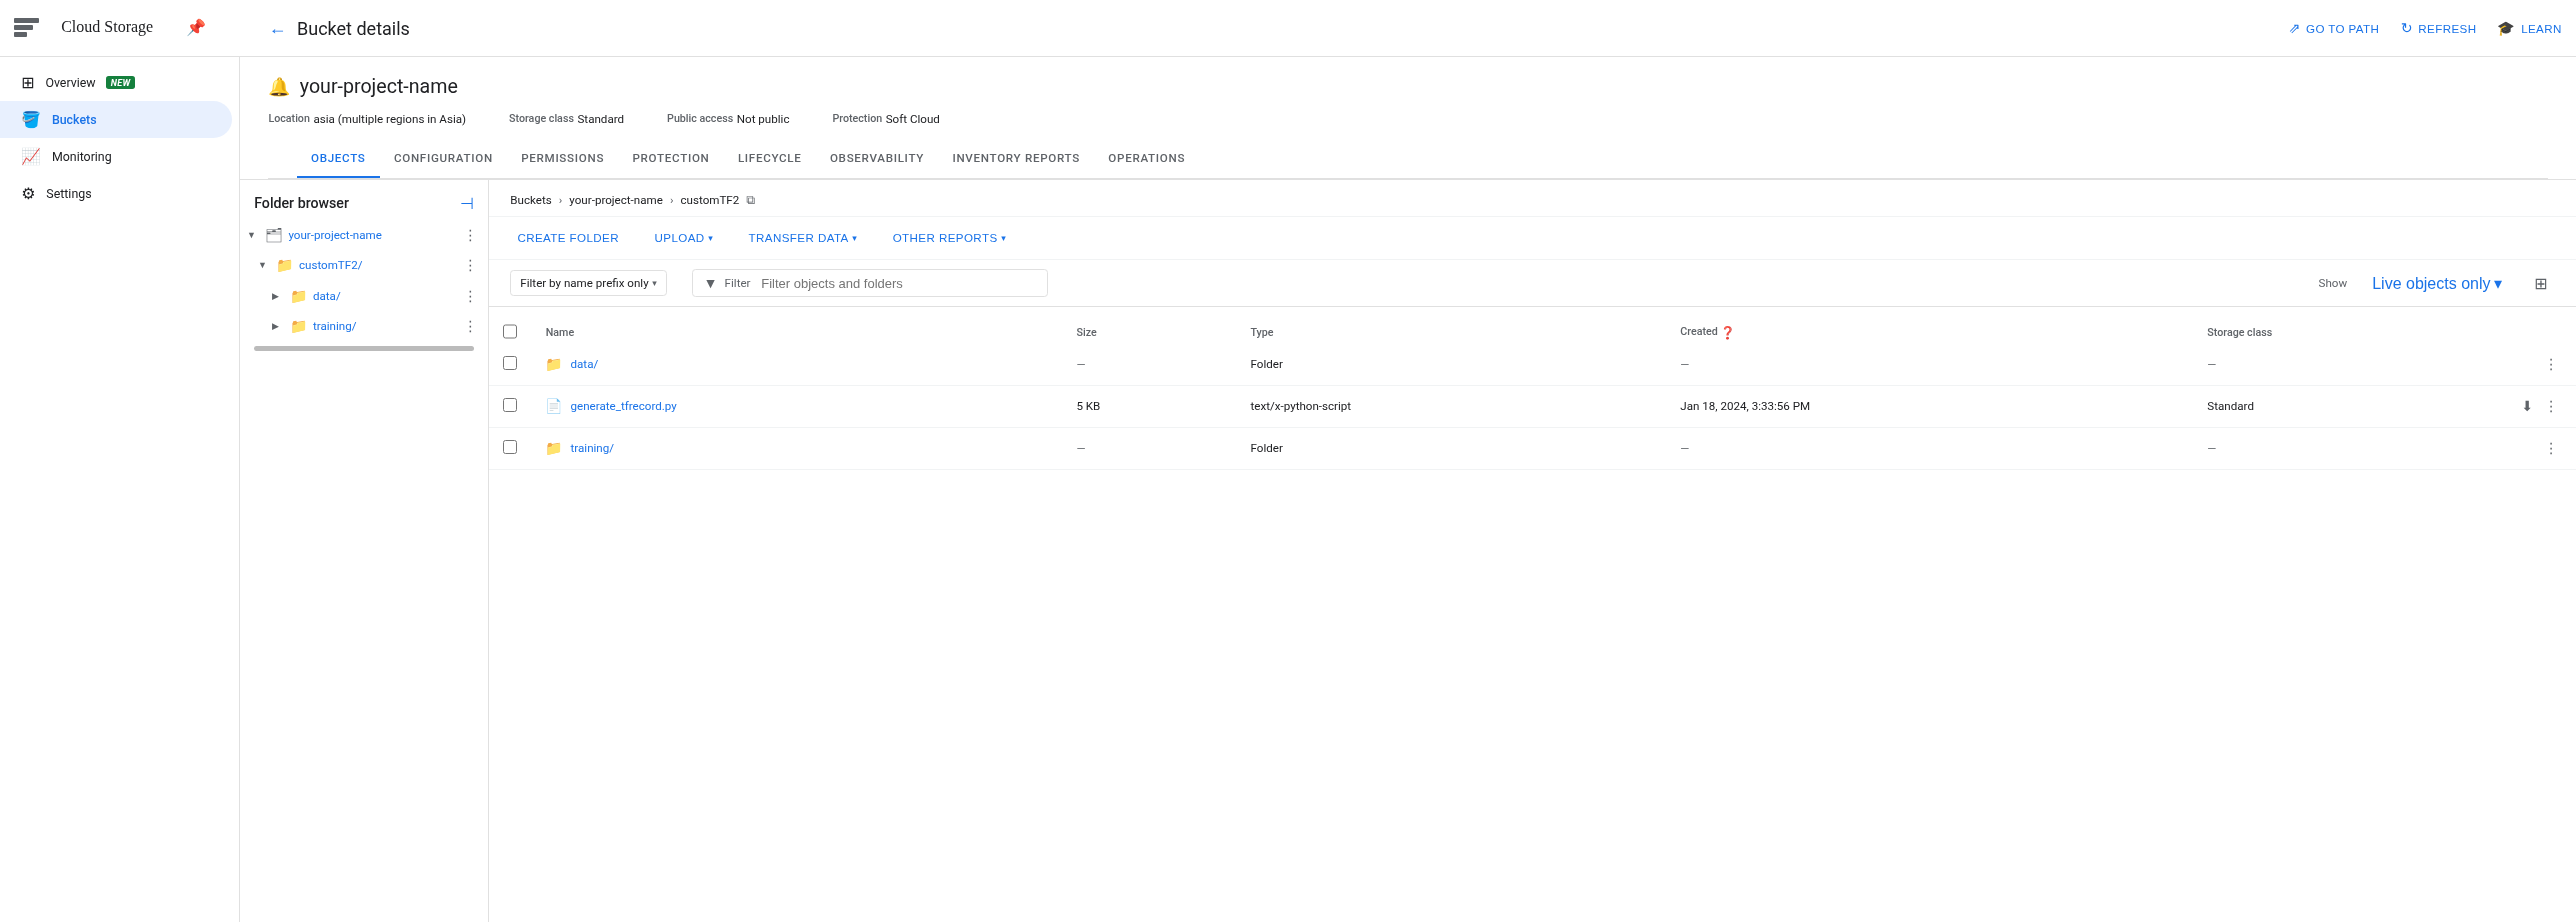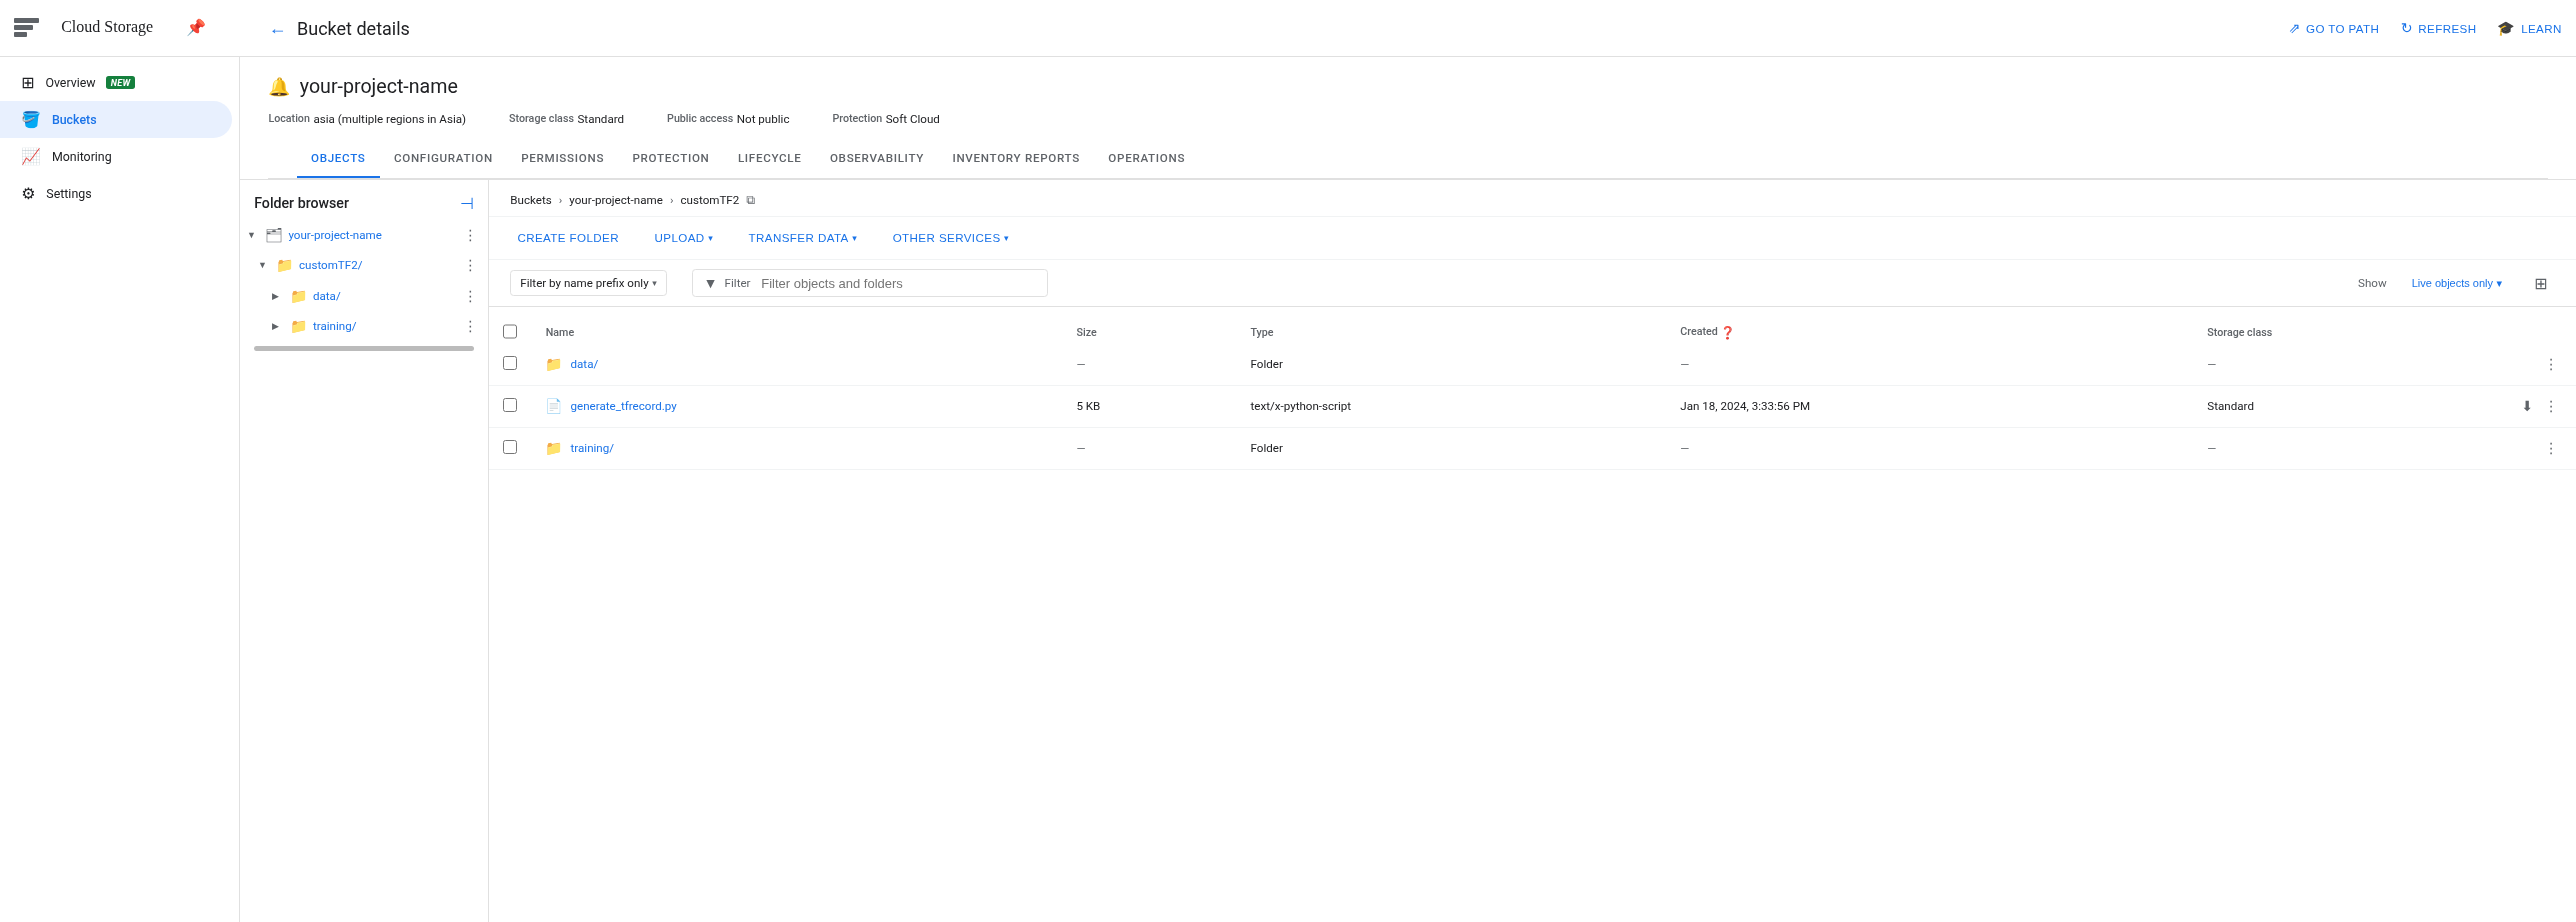--- a/index.html
+++ b/index.html
@@ -145,22 +145,22 @@
       border: 0.9px solid #e0e0e0; border-radius: 3.6px; padding: 5.3px 10.7px;
       flex: 1; max-width: 356px; cursor: text;
     }
     .filter-icon { color: #5f6368; font-size: 14.2px; }
     .filter-input {
       border: none; outline: none; font-size: 13px; color: #202124;
       background: transparent; width: 100%;
     }
     .show-label { margin-left: auto; font-size: 11.6px; color: #5f6368; white-space: nowrap; }
     .live-objects-btn {
-      display: flex; align-items: center; gap: 3.6px;
-      color: #1a73e8; font-size: 11px; font-weight: 500;
+      display: flex; align-items: flex-end; gap: 3.6px;
+      color: #1a73e8; font-size: 16px; font-weight: 500;
       background: none; border: none; cursor: pointer; white-space: nowrap;
     }
     .density-btn { background: none; border: none; cursor: pointer; color: #5f6368; font-size: 16px; padding: 3.6px 7.1px; }
 
     
     .file-table { flex: 1; overflow: auto; }
     table { width: 100%; border-collapse: collapse; }
     thead th {
       padding: 9px 14.2px; text-align: left; font-size: 10.7px; font-weight: 500;
       color: #5f6368; border-bottom: 0.9px solid #e0e0e0; white-space: nowrap;
@@ -333,21 +333,21 @@
           </button>
           <button class="action-btn">
             <span>UPLOAD</span>
             <span class="dropdown-arrow">▾</span>
           </button>
           <button class="action-btn">
             <span>TRANSFER DATA</span>
             <span class="dropdown-arrow">▾</span>
           </button>
           <button class="action-btn">
-            <span>OTHER SERVICES</span>
+            <span>OTHER REPORTS</span>
             <span class="dropdown-arrow">▾</span>
           </button>
         </div>
 
         <div class="filter-bar">
           <div class="filter-selector">
             <span>Filter by name prefix only</span>
             <span class="dropdown-arrow">▾</span>
           </div>
           <div class="filter-input-area">

